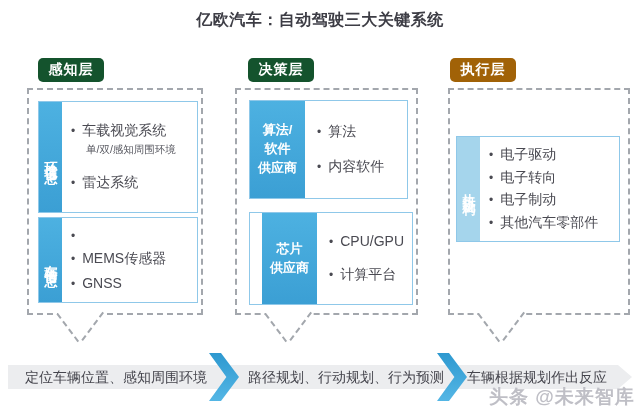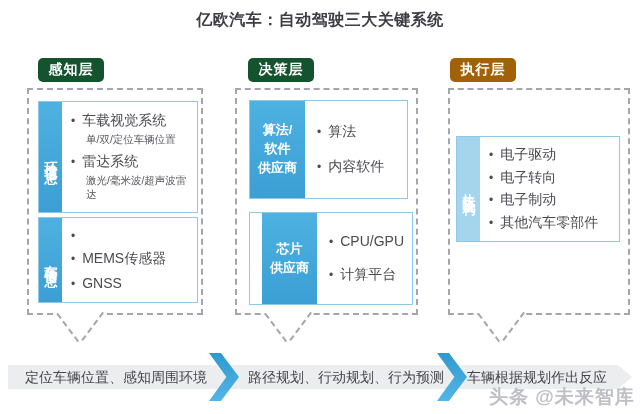--- a/index.html
+++ b/index.html
@@ -80,28 +80,27 @@
     <div class="notch-arm arm-b"></div>
 
     <div class="ibox" style="left:9px;top:11px;width:160px;height:112px;">
       <div class="v-label">环境信息</div>
       <div class="content">
         <div>
           <div class="item">
               <span class="dot">•</span>
               <span>车载视觉系统</span>
             </div>
-          <div class="note">单/双/定位车辆位置</div>
+          <div class="note">单/双/感知周围环境</div>
         </div>
         <div>
           <div class="item">
               <span class="dot">•</span>
               <span>雷达系统</span>
             </div>
-          <div class="note">激光/毫米波/超声波雷达</div>
         </div>
       </div>
     </div>
 
     <div class="ibox" style="left:9px;top:127px;width:160px;height:86px;">
       <div class="v-label">车辆信息</div>
       <div class="content">
         <div class="item">
             <span class="dot">•</span>
           </div>

